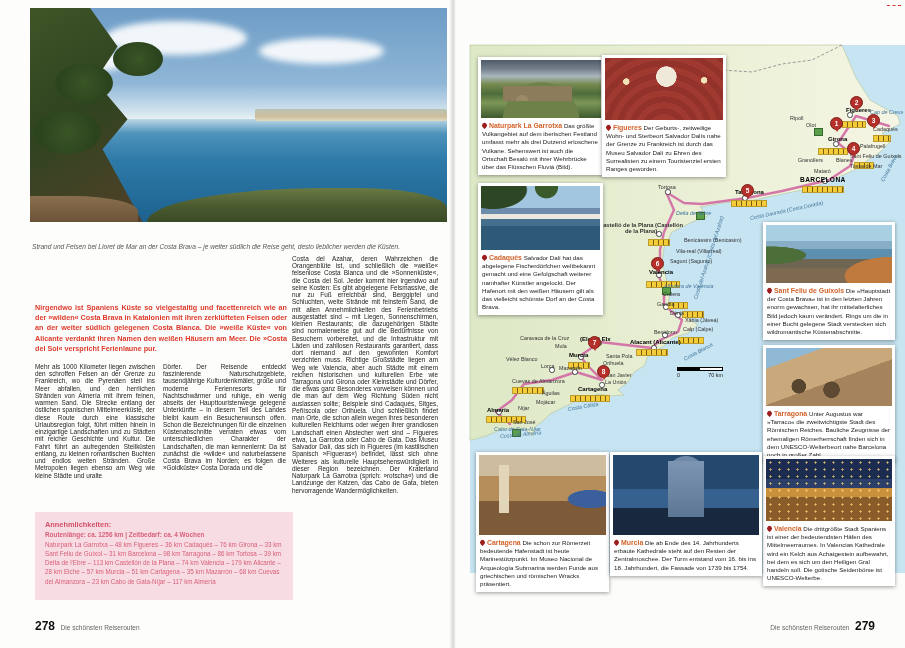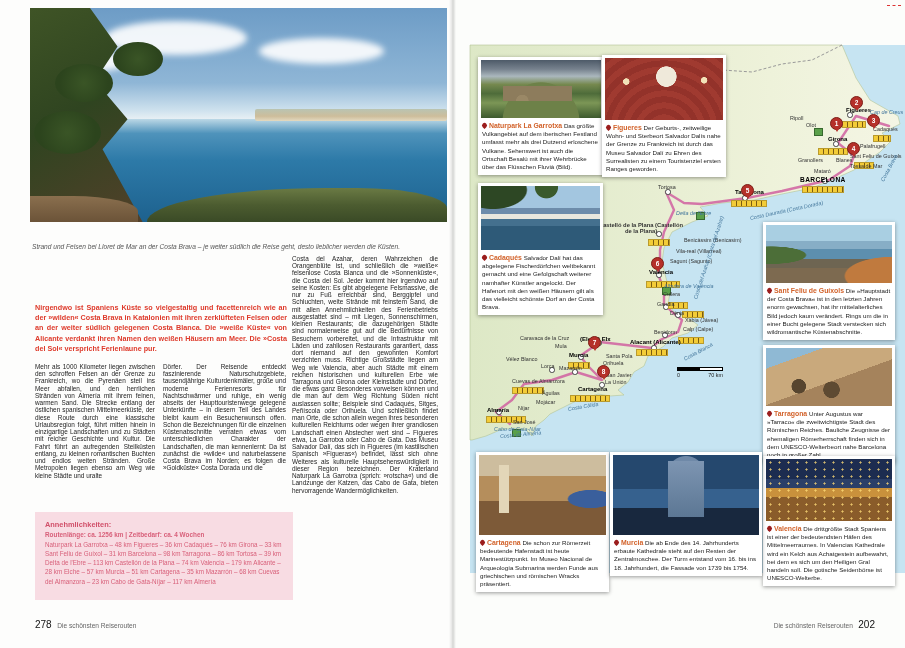--- a/index.html
+++ b/index.html
@@ -42,21 +42,21 @@
   .col2{left:163px;top:363px;width:123px;height:144px;}
   .col3{left:292px;top:255px;width:146px;height:348px;}
 
   .steckbrief{position:absolute;left:35px;top:512px;width:240px;height:74px;background:#f8dce3;
               padding:8px 8px 6px 10px;overflow:hidden;}
   .sb-title{font-size:7.4px;font-weight:bold;color:#d14f69;margin-bottom:2px;}
   .sb-stats{font-size:6.4px;font-weight:bold;color:#d8607a;margin-bottom:2px;}
   .sb-route{font-size:6.3px;line-height:1.45;color:#d8607a;}
 
   .footer{position:absolute;top:619px;font-size:6.6px;color:#666;}
-  .footer .pn{font-weight:normal;color:#111;font-size:10px;}
+  .footer .pn{font-weight:bold;color:#111;font-size:12px;}
   .fl{left:35px;}
   .fr{right:30px;text-align:right;}
 
   
   .mapsvg{position:absolute;left:0;top:0;}
   .ml{position:absolute;font-size:5.4px;color:#333;white-space:nowrap;z-index:6;transform-origin:left center;}
   .ml.b{font-weight:bold;font-size:6px;color:#000;}
   .ml.C{font-weight:bold;font-size:6.6px;letter-spacing:.4px;color:#000;}
   .ml.w{font-style:italic;color:#44779c;}
   .ml.wrap{white-space:normal;width:86px;text-align:center;font-weight:bold;font-size:5.8px;}
@@ -358,16 +358,16 @@
       <div class="cap">
         <span class="cpin"></span><span class="ctitle">Murcia</span>
         <span>Die ab Ende des 14. Jahrhunderts erbaute Kathedrale steht auf den Resten der Zentralmoschee. Der Turm entstand vom 16. bis ins 18. Jahrhundert, die Fassade von 1739 bis 1754.</span>
       </div>
     </div>
 
     <div class="cropmark"></div>
 
     <div class="footer fr">
       <span class="ft">Die schönsten Reiserouten</span>
-      &nbsp;&nbsp;<span class="pn">202</span>
+      &nbsp;&nbsp;<span class="pn">279</span>
     </div>
   </div>
 </div>
 
 </body></html>

